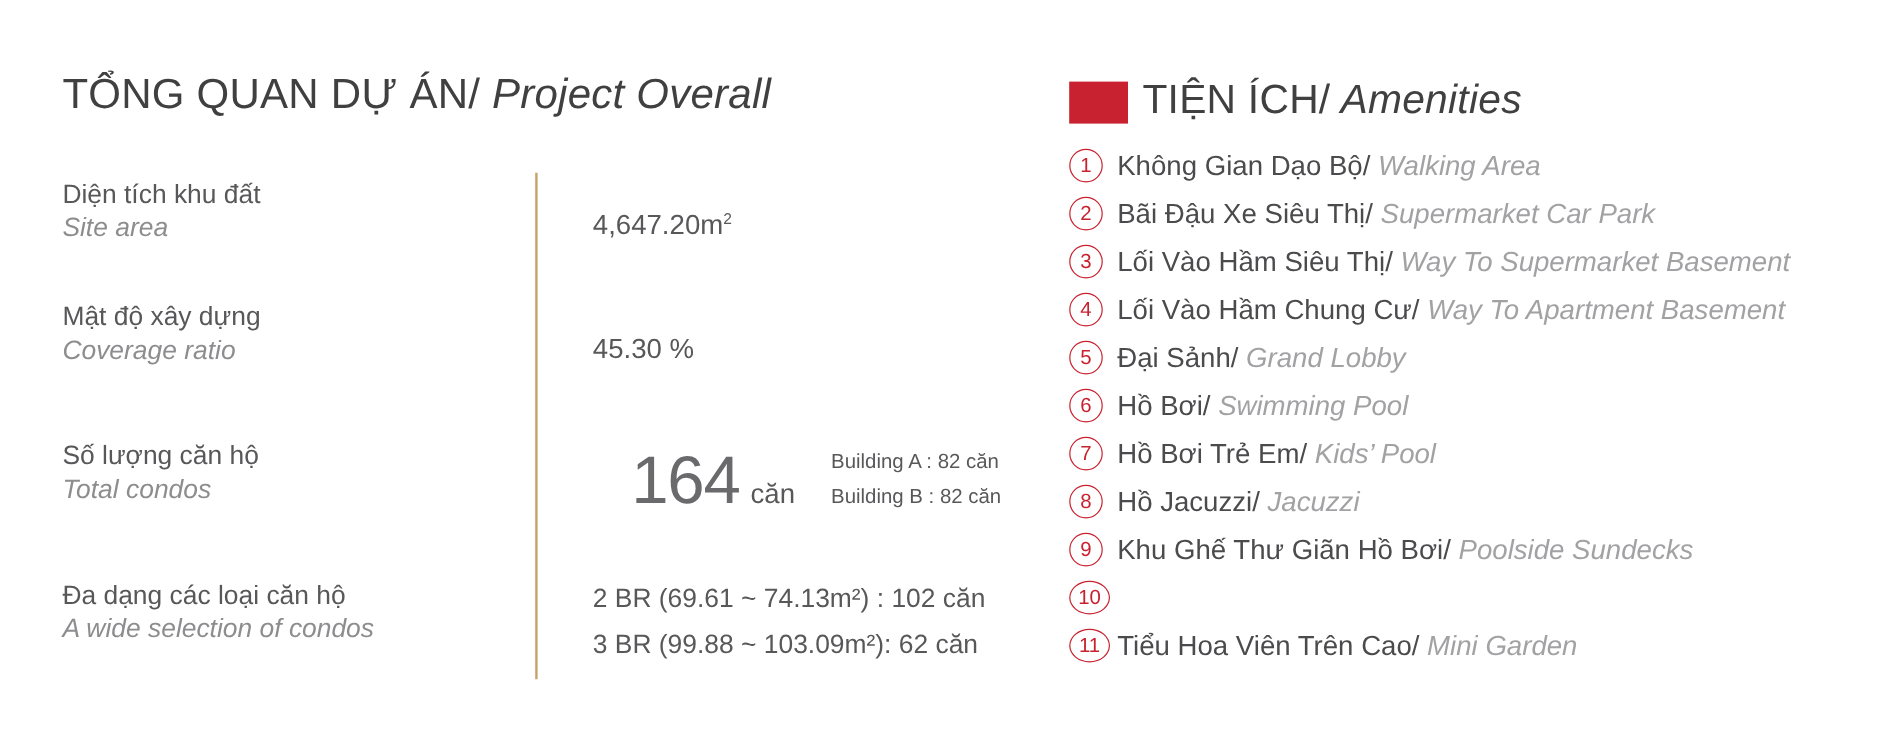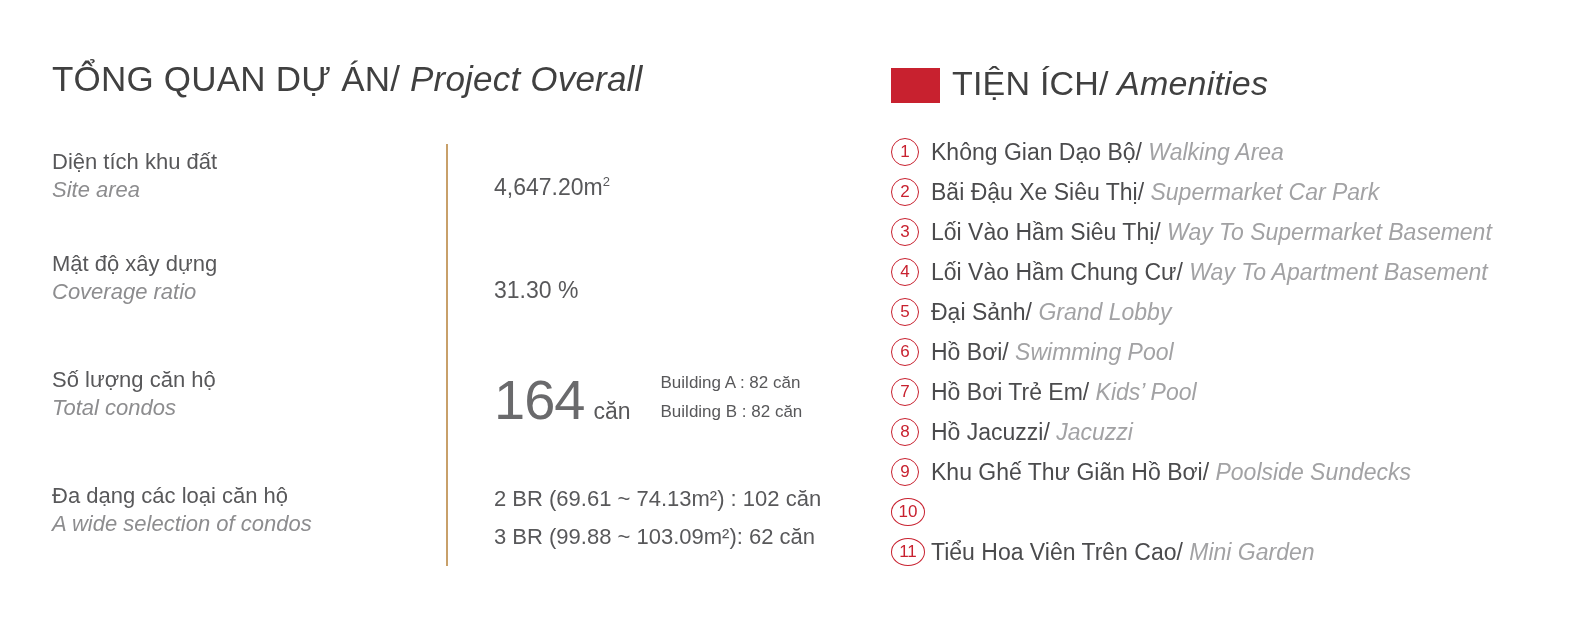--- a/index.html
+++ b/index.html
@@ -108,21 +108,22 @@
   .row-coverage { height: 116px; }
   .row-coverage .spec-label { padding-top: 0px; }
   .row-coverage .spec-value { padding-top: 27px; }
 
   
   .row-condos { height: 114px; }
   .row-condos .spec-label { padding-top: 0px; }
   .row-condos .spec-value {
     padding-top: 0px;
     display: flex;
-    align-items: flex-start;
+    align-items: flex-end;
+    margin-left: 32px;
   }
   .big-count {
     display: flex;
     align-items: baseline;
     padding-top: 6px;
   }
   .big-count .num {
     font-size: 56px;
     color: #6a6a6c;
     line-height: 1;
@@ -159,21 +160,21 @@
   .right-panel {
     position: absolute;
     left: 891px;
     top: 60px;
     width: 670px;
   }
   .amen-head {
     display: flex;
     align-items: center;
     height: 48px;
-    margin-bottom: 24px;
+    margin-bottom: 10px;
   }
   .red-square {
     width: 49px;
     height: 35px;
     background: #c8212f;
     flex: 0 0 49px;
     margin-right: 12px;
     margin-top: 2px;
   }
   .amen-head .section-title { font-size: 34px; }
@@ -236,21 +237,21 @@
           <span class="lbl-en">Site area</span>
         </div>
         <div class="spec-value"><span>4,647.20m</span><sup>2</sup></div>
       </div>
 
       <div class="spec-row row-coverage">
         <div class="spec-label">
           <span class="lbl-vn">Mật độ xây dựng</span>
           <span class="lbl-en">Coverage ratio</span>
         </div>
-        <div class="spec-value">31.30 %</div>
+        <div class="spec-value">45.30 %</div>
       </div>
 
       <div class="spec-row row-condos">
         <div class="spec-label">
           <span class="lbl-vn">Số lượng căn hộ</span>
           <span class="lbl-en">Total condos</span>
         </div>
         <div class="spec-value">
           <div class="big-count">
             <span class="num">164</span>

